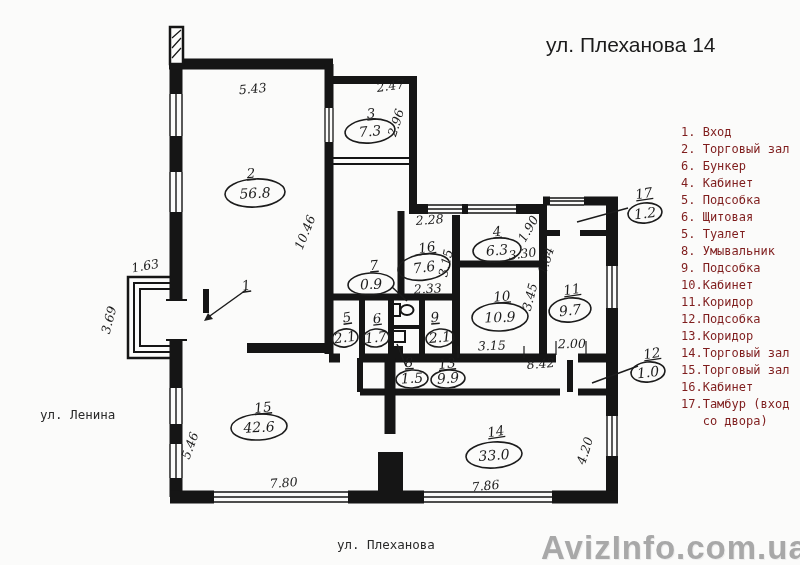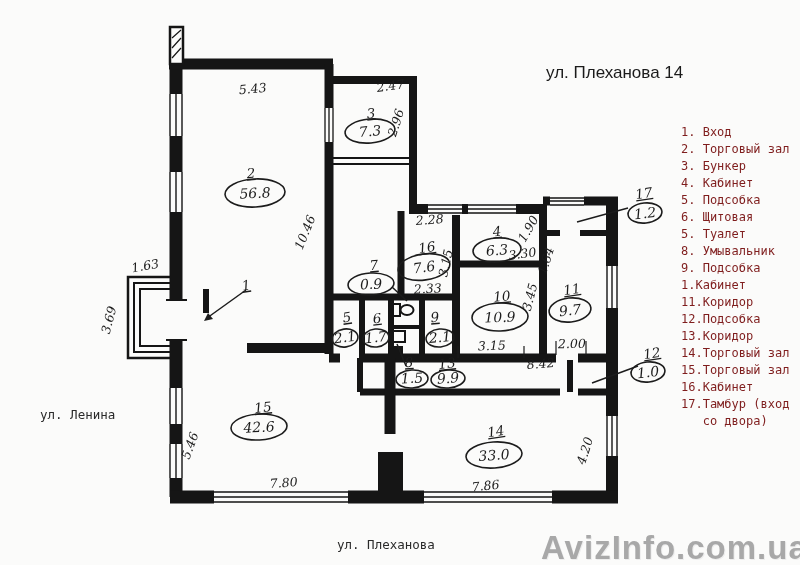--- a/index.html
+++ b/index.html
@@ -8,21 +8,21 @@
   .plan-svg{position:absolute;left:0;top:0;}
 
   
   .rnum,.rarea,.dim{font-family:"DejaVu Serif",serif;font-style:italic;fill:#1c1c1c;}
   .rnum{font-size:13.5px;text-decoration:underline;}
   .rarea{font-size:14px;}
   .dim{font-size:12.5px;}
   .mono-label{font-family:"DejaVu Sans Mono",monospace;font-style:normal;font-size:12.5px;fill:#2a2a2a;}
 
   .title-block{position:absolute;left:546px;top:28px;color:#1b1b1b;}
-  .title-line{font-size:17px;line-height:34px;white-space:pre;margin-top:28px;}
+  .title-line{font-size:21px;line-height:34px;white-space:pre;}
 
   .legend{position:absolute;left:681px;top:124px;color:#7f1d1d;}
   .legend-line{font-family:"DejaVu Sans Mono",monospace;font-size:12px;line-height:17px;white-space:pre;}
 
   .watermark{position:absolute;left:541px;top:529px;font-size:33px;font-weight:bold;
     color:#a8a8a8;letter-spacing:1px;text-shadow:1px 1px 0 #ededed;}
 </style>
 </head>
 <body>
 
@@ -229,28 +229,28 @@
     <text class="mono-label" x="337" y="549" text-anchor="start">ул. Плеханова</text>
   </svg>
 
   <div class="title-block">
     <div class="title-line">ул. Плеханова 14</div>
   </div>
 
   <div class="legend">
     <div class="legend-line">1. Вход</div>
     <div class="legend-line">2. Торговый зал</div>
-    <div class="legend-line">3. Бункер</div>
+    <div class="legend-line">6. Бункер</div>
     <div class="legend-line">4. Кабинет</div>
     <div class="legend-line">5. Подсобка</div>
     <div class="legend-line">6. Щитовая</div>
     <div class="legend-line">5. Туалет</div>
     <div class="legend-line">8. Умывальник</div>
     <div class="legend-line">9. Подсобка</div>
-    <div class="legend-line">1.Кабинет</div>
+    <div class="legend-line">10.Кабинет</div>
     <div class="legend-line">11.Коридор</div>
     <div class="legend-line">12.Подсобка</div>
     <div class="legend-line">13.Коридор</div>
     <div class="legend-line">14.Торговый зал</div>
     <div class="legend-line">15.Торговый зал</div>
     <div class="legend-line">16.Кабинет</div>
     <div class="legend-line">17.Тамбур (вход</div>
     <div class="legend-line">   со двора)</div>
   </div>
 

